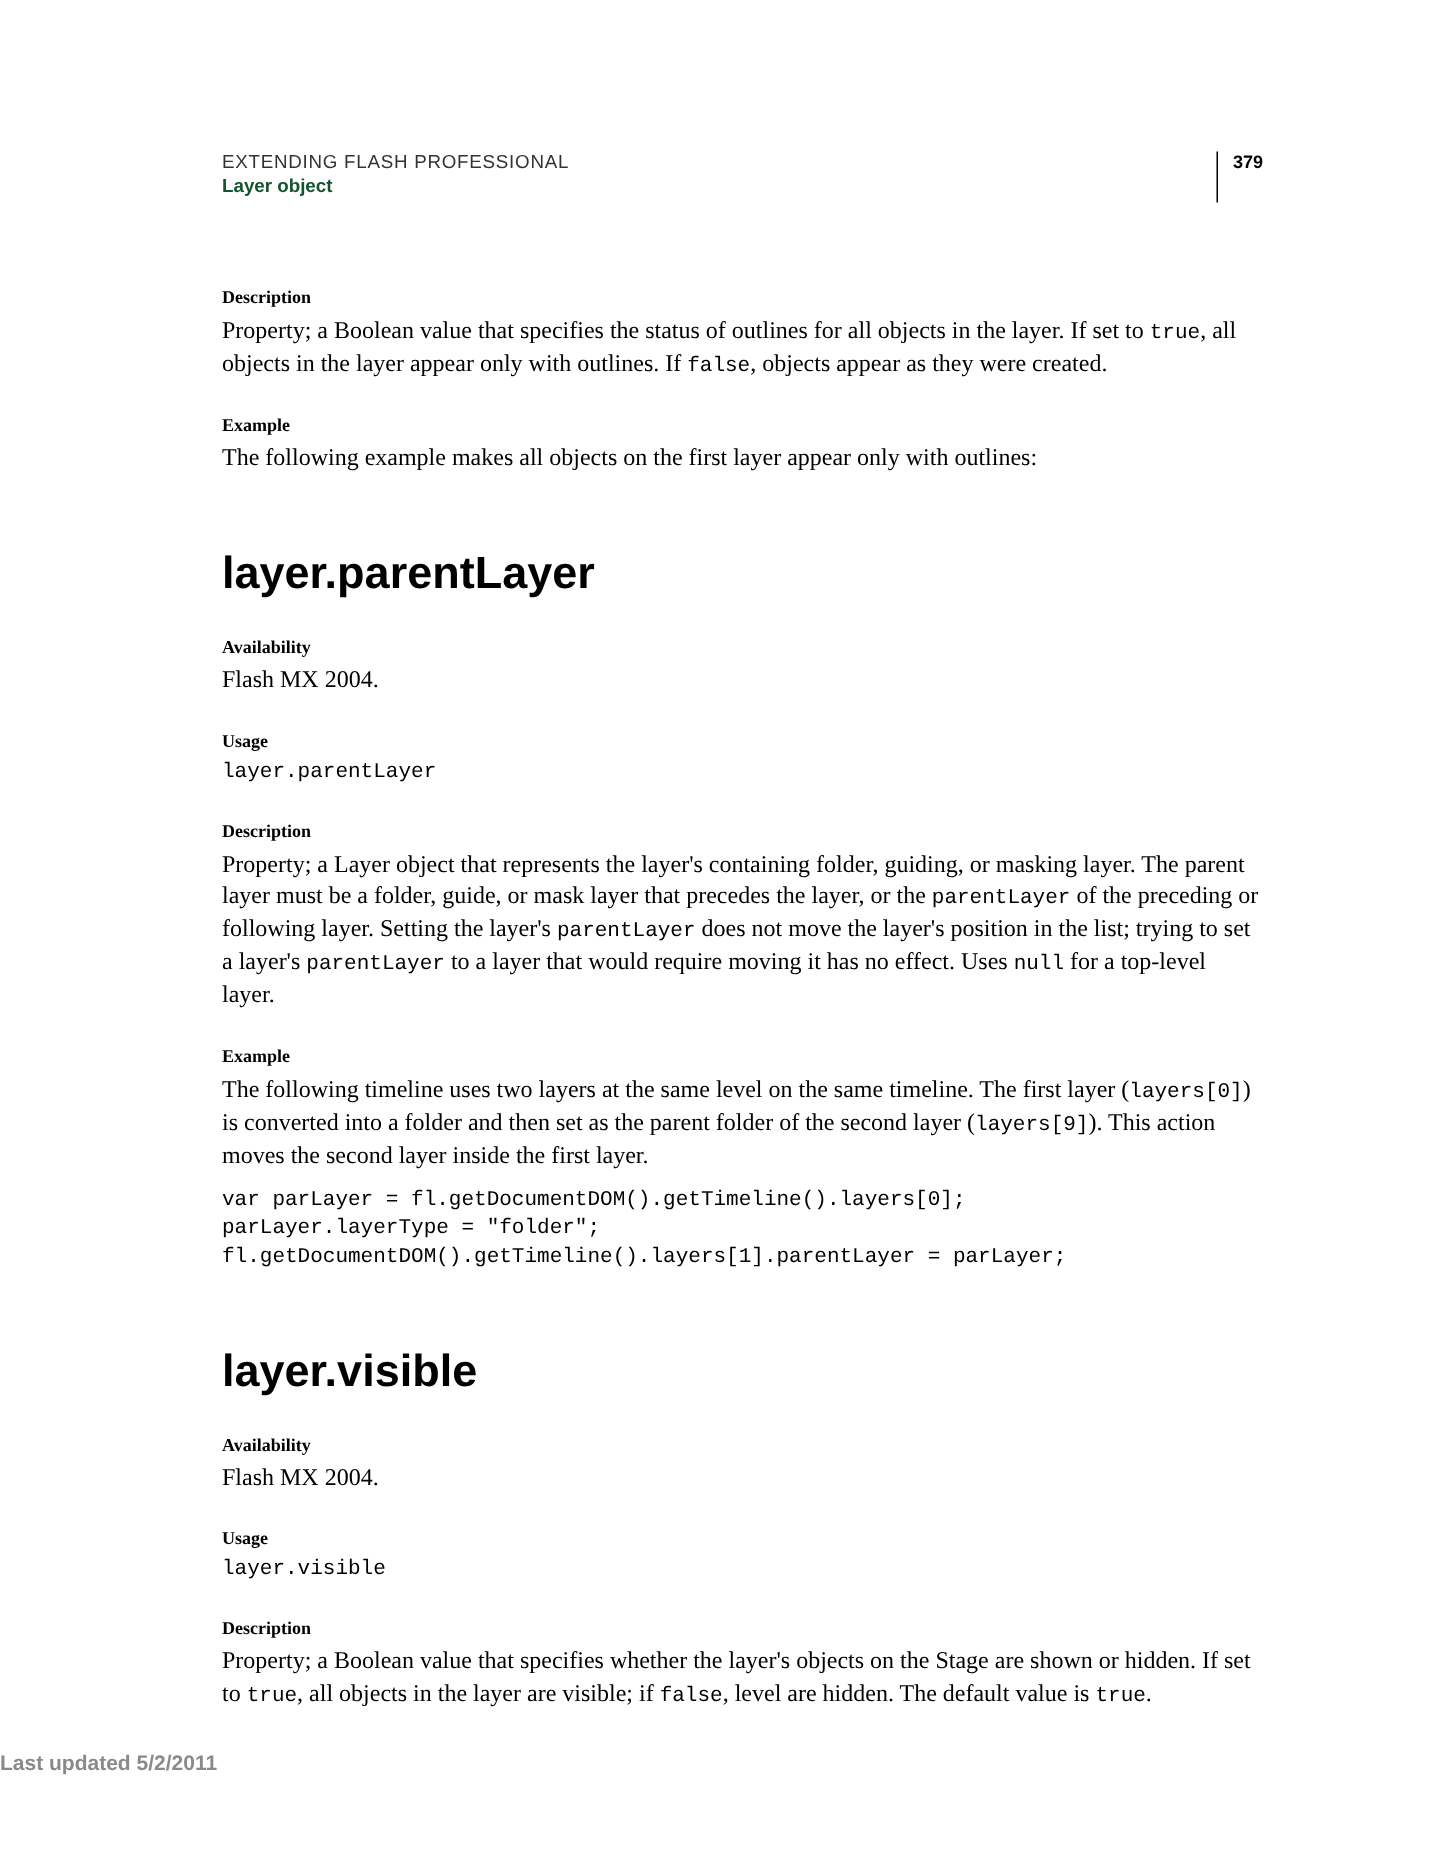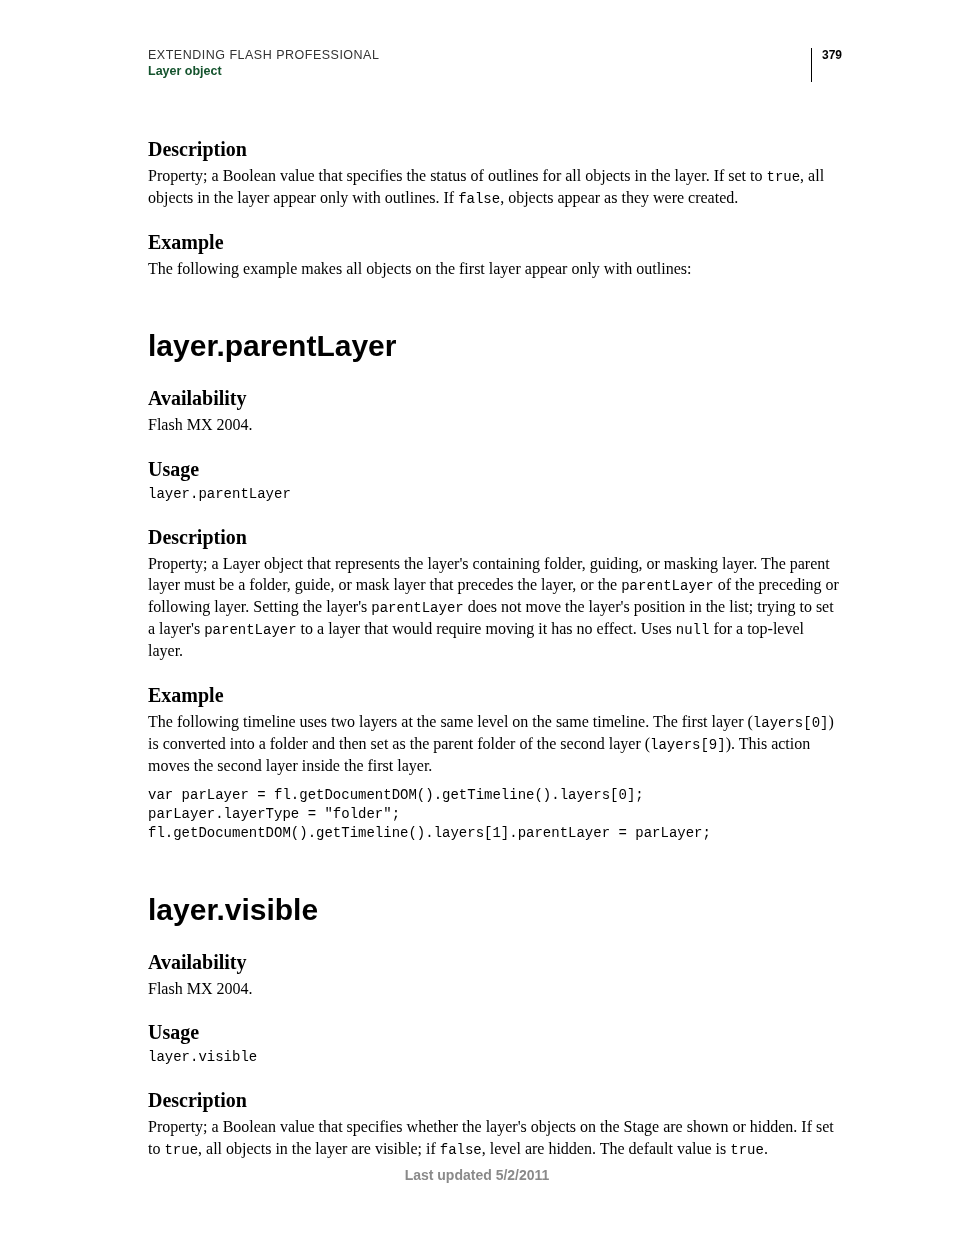--- a/index.html
+++ b/index.html
@@ -5,21 +5,21 @@
   * { margin: 0; padding: 0; box-sizing: border-box; }
   body {
     width: 954px;
     height: 1235px;
     background: #fff;
     font-family: "Minion Pro", "Times New Roman", Georgia, serif;
     color: #000;
     position: relative;
   }
   .page {
-    padding: 48px 112px 0 148px;
+    padding: 101px 112px 0 148px;
   }
   .running-head {
     display: flex;
     justify-content: space-between;
     align-items: flex-start;
     margin-bottom: 56px;
   }
   .running-head-left { }
   .doc-title {
     font-family: "Myriad Pro", "Helvetica Neue", Arial, sans-serif;
@@ -43,21 +43,21 @@
   }
   .page-number {
     font-family: "Myriad Pro", "Helvetica Neue", Arial, sans-serif;
     font-size: 12px;
     font-weight: 700;
   }
   .section { margin-bottom: 50px; }
   .sub-heading {
     font-family: "Minion Pro", "Times New Roman", Georgia, serif;
     font-weight: 700;
-    font-size: 20px;
+    font-size: 12px;
     margin-bottom: 4px;
     margin-top: 22px;
   }
   .body-text {
     font-size: 16px;
     line-height: 1.35;
     margin-bottom: 2px;
   }
   .code-block {
     font-family: "Courier New", Courier, monospace;
@@ -77,21 +77,21 @@
     font-size: 30px;
     margin-top: 46px;
     margin-bottom: 24px;
     color: #000;
   }
   .footer {
     position: absolute;
     bottom: 52px;
     left: 0;
     width: 100%;
-    text-align: center;
+    text-align: left;
     font-family: "Myriad Pro", "Helvetica Neue", Arial, sans-serif;
     font-size: 14px;
     font-weight: 600;
     color: #8a8a8a;
   }
 </style>
 </head>
 <body>
 
 <div class="page">

